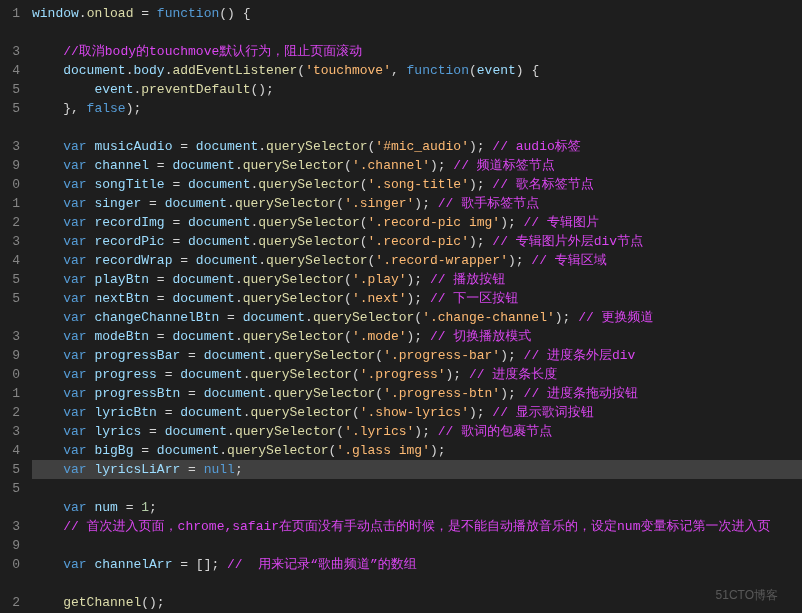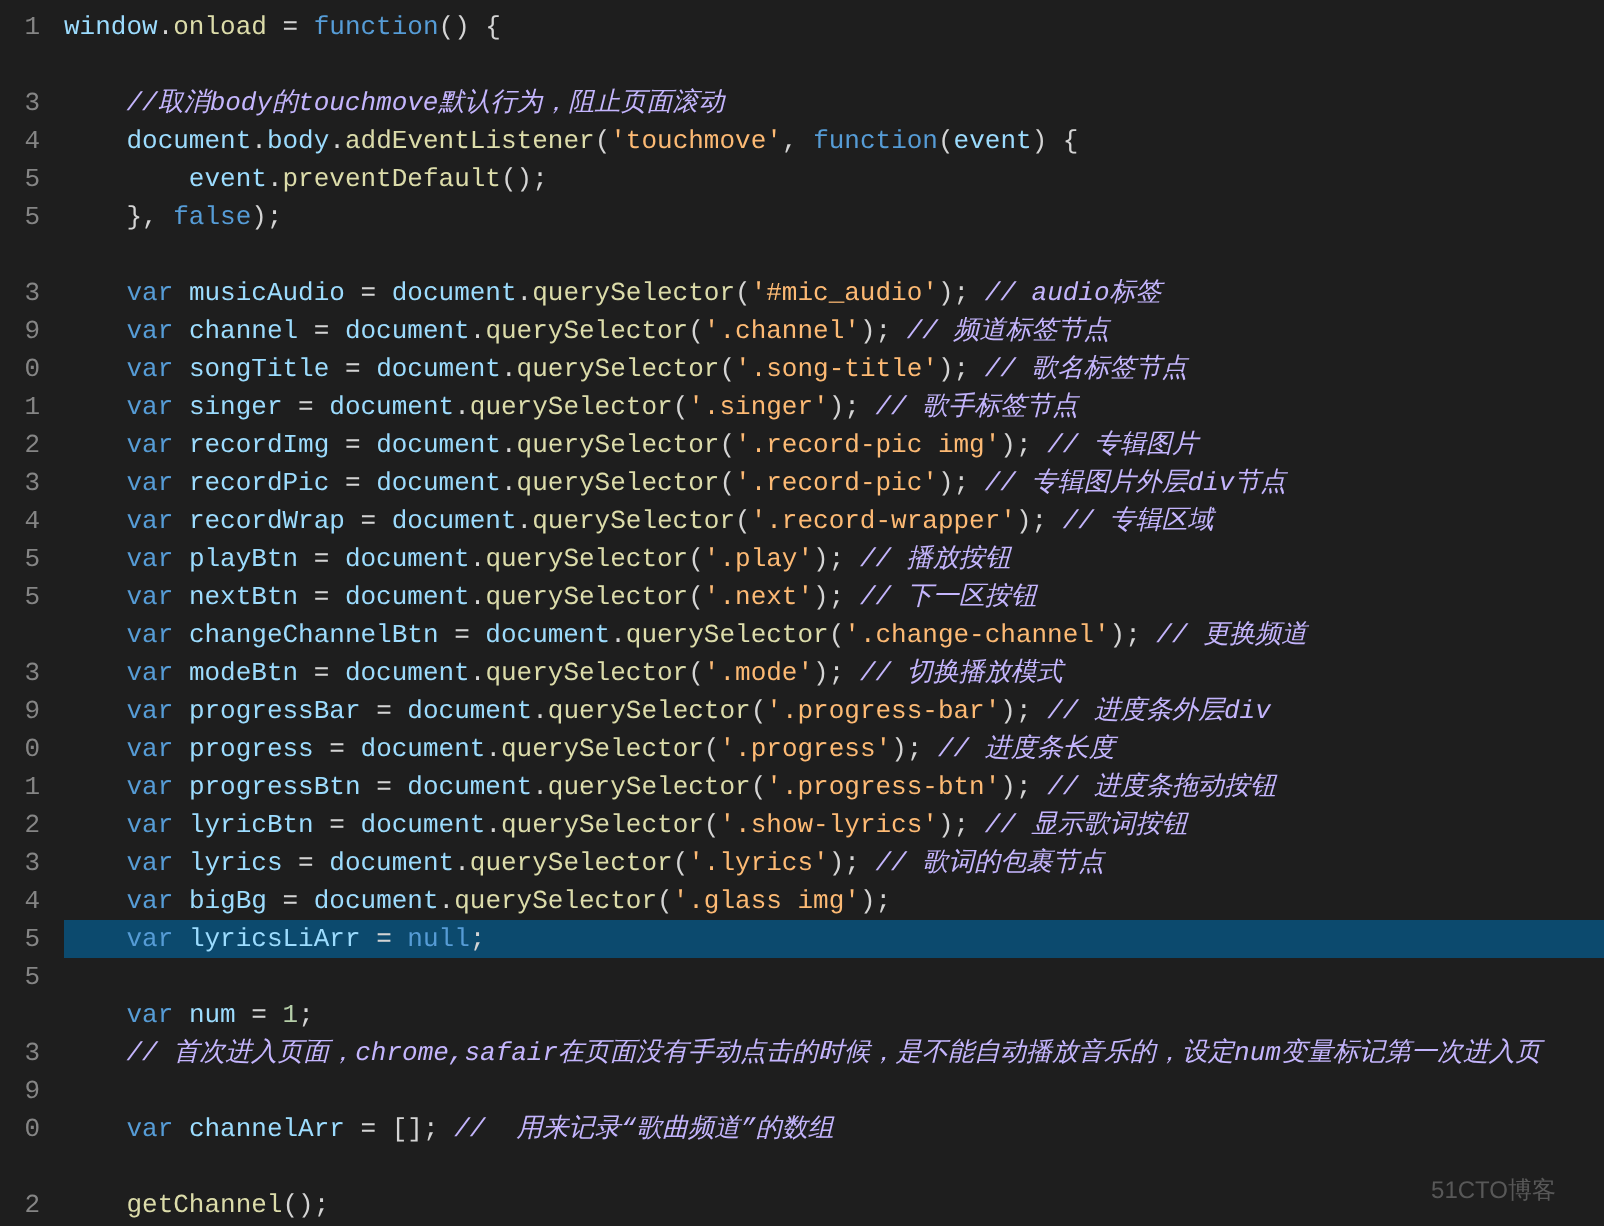--- a/index.html
+++ b/index.html
@@ -29,25 +29,25 @@
   user-select: none;
 }
 .gutter div { height: 19px; }
 .code {
   flex: 1;
   padding-top: 4px;
   white-space: pre;
   overflow: hidden;
 }
 .line { height: 19px; }
-.line.hl { background: #0c4a6e; }
+.line.hl { background: #404040; }
 .k  { color: #569cd6; }  
 .fn { color: #dcdcaa; }  
 .s  { color: #fdba74; }  
-.c  { color: #c4b5fd; font-style: italic; }  
+.c  { color: #d946ef; }  
 .id { color: #9cdcfe; }  
 .p  { color: #d4d4d4; }  
 .n  { color: #b5cea8; }  
 .bf { color: #569cd6; }  
 .watermark {
   position: absolute;
   bottom: 8px;
   right: 24px;
   color: #888;
   font-size: 12px;

